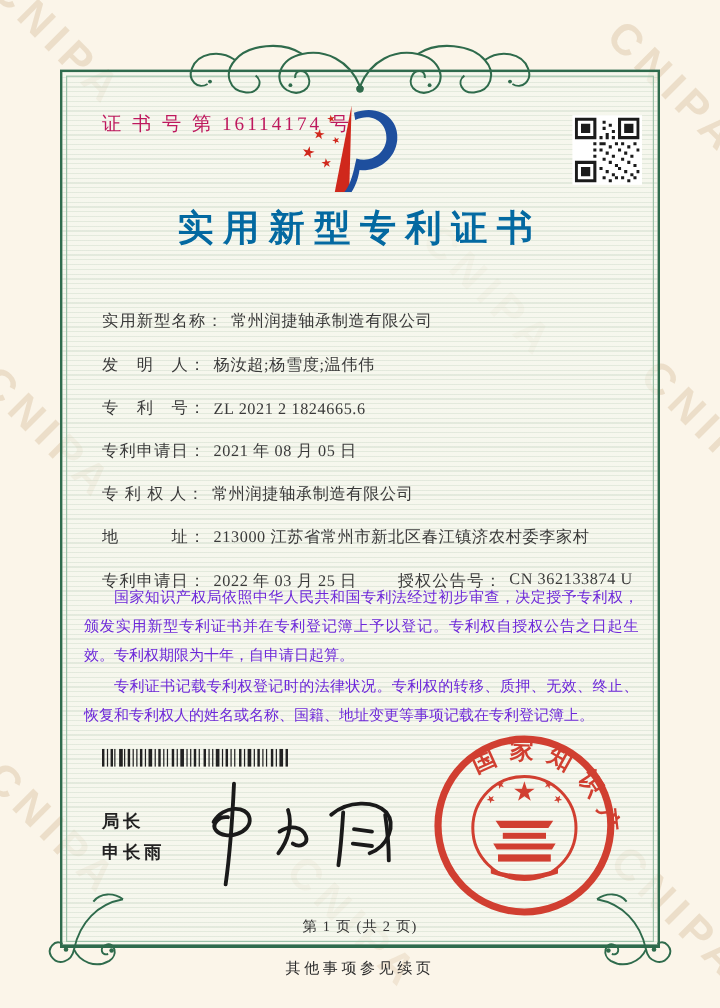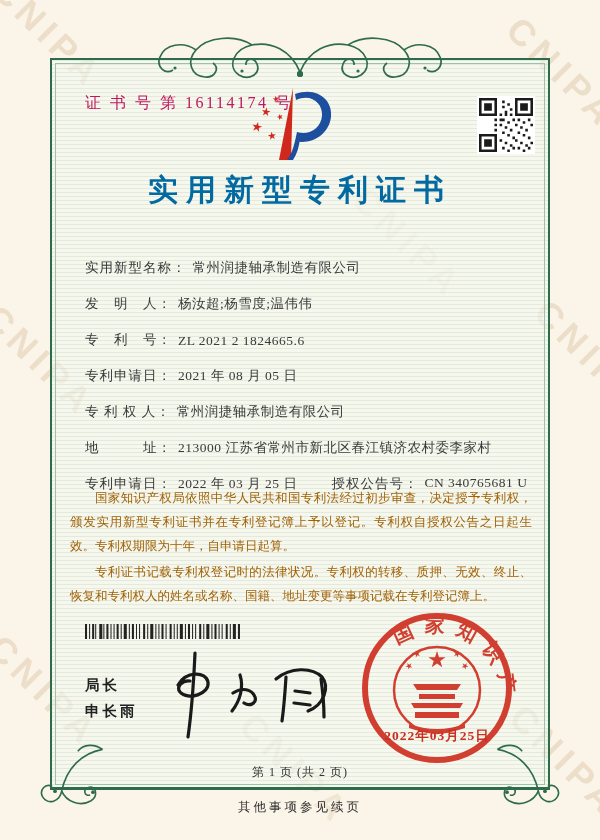--- a/index.html
+++ b/index.html
@@ -28,21 +28,21 @@
   .title{position:absolute;left:0;top:170px;width:100%;text-align:center;
          font-size:30px;font-weight:bold;letter-spacing:8px;color:#0369a1;}
 
   .fields{position:absolute;left:85px;top:241px;width:445px;font-size:13.5px;color:#3a3a3a;}
   .frow{height:36px;display:flex;align-items:flex-end;white-space:nowrap;}
   .flabel{letter-spacing:1px;}
   .fvalue{margin-left:6px;letter-spacing:0.5px;}
   .fpair2{margin-left:34px;display:flex;margin-top:20px;}
 
   .paras{position:absolute;left:70px;top:486px;width:462px;font-size:12.5px;line-height:1.92;
-         color:#a16207;text-align:justify;}
+         color:#6d28d9;text-align:justify;}
   .paras p{margin:0 0 2px 0;text-indent:2em;}
 
   .barcode{position:absolute;left:85px;top:624px;width:156px;height:15px;}
 
   .signer{position:absolute;left:85px;top:672px;font-family:"Liberation Sans","DejaVu Sans",sans-serif;
           font-size:14.5px;font-weight:600;color:#222;line-height:26px;letter-spacing:3px;}
   .signature{position:absolute;left:140px;top:645px;width:205px;height:100px;}
 
   .seal{position:absolute;left:357px;top:608px;width:160px;height:160px;z-index:3;opacity:0.93;}
   .seal-date{position:absolute;left:357px;top:727px;width:160px;text-align:center;z-index:3;
@@ -173,21 +173,21 @@
       </div>
       <div class="frow">
         <span class="flabel">地　　　址：</span>
         <span class="fvalue">213000 江苏省常州市新北区春江镇济农村委李家村</span>
       </div>
       <div class="frow">
         <span class="flabel">专利申请日：</span>
         <span class="fvalue">2022 年 03 月 25 日</span>
         <span class="fpair2">
           <span class="flabel">授权公告号：</span>
-          <span class="fvalue">CN 340765681 U</span>
+          <span class="fvalue">CN 362133874 U</span>
         </span>
       </div>
     </div>
 
     <div class="paras">
       <p>国家知识产权局依照中华人民共和国专利法经过初步审查，决定授予专利权，颁发实用新型专利证书并在专利登记簿上予以登记。专利权自授权公告之日起生效。专利权期限为十年，自申请日起算。</p>
       <p>专利证书记载专利权登记时的法律状况。专利权的转移、质押、无效、终止、恢复和专利权人的姓名或名称、国籍、地址变更等事项记载在专利登记簿上。</p>
     </div>
 
     <svg class="barcode" viewBox="0 0 153 15" preserveAspectRatio="none">
@@ -269,19 +269,18 @@
         <use href="#st" transform="translate(52,58) scale(3.6) rotate(-30)"></use>
         <use href="#st" transform="translate(108,58) scale(3.6) rotate(30)"></use>
         <path d="M56,76 h48 l-4,6 h-40 z"></path>
         <rect x="62" y="86" width="36" height="5"></rect>
         <path d="M54,95 h52 l-3,5 h-46 z"></path>
         <rect x="58" y="104" width="44" height="6"></rect>
         <path d="M52,116 Q80,126 108,116 l0,4 Q80,130 52,120 z"></path>
       </g>
       <circle cx="80" cy="82" r="43" fill="none" stroke="#cf3223" stroke-width="2.5"></circle>
     </svg>
-    <div class="seal-date">2022年03月25日</div>
 
     <div class="page-no">第 1 页 (共 2 页)</div>
     <div class="cont-note">其他事项参见续页</div>
 
   </div>
 </div>
 
 </body></html>

